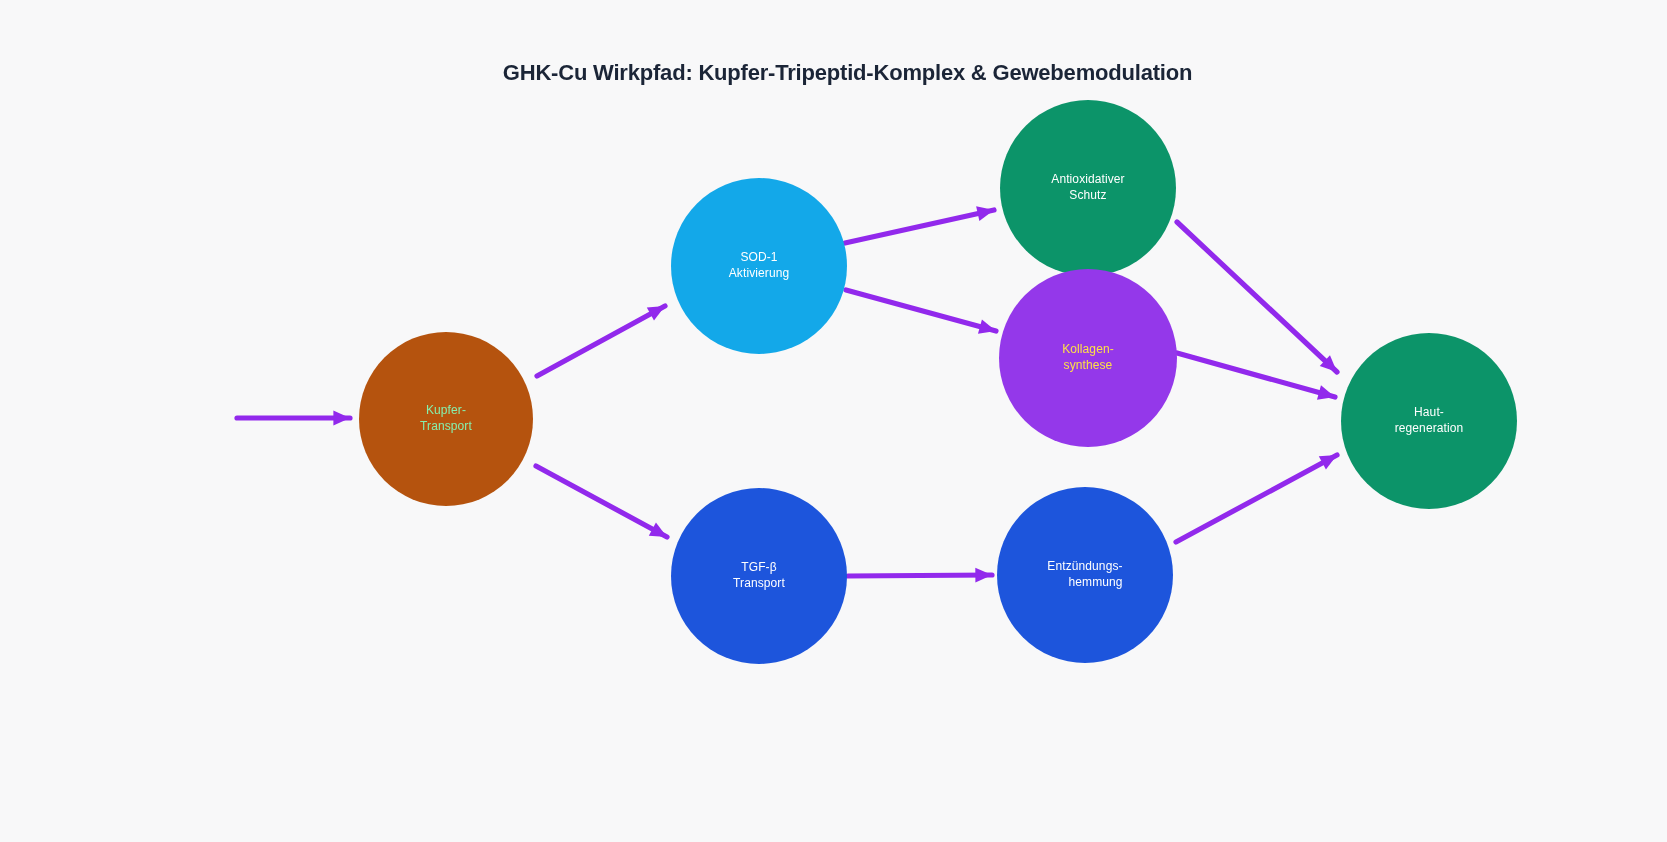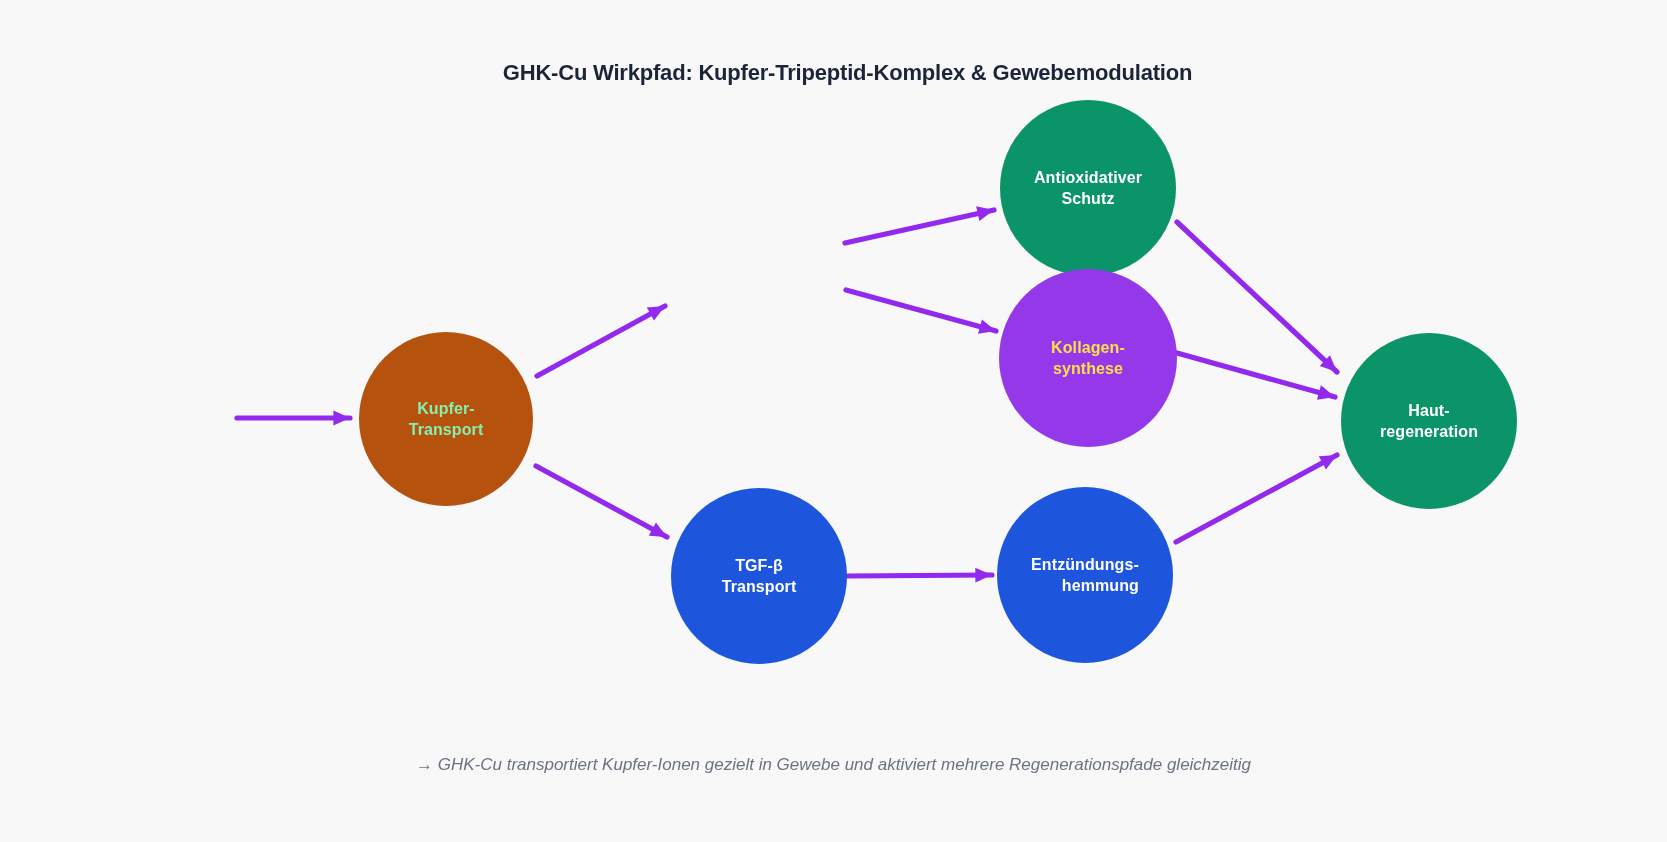--- a/index.html
+++ b/index.html
@@ -34,22 +34,22 @@
   }
   .node {
     position: absolute;
     border-radius: 50%;
     display: flex;
     align-items: center;
     justify-content: center;
     text-align: center;
   }
   .node-label {
-    font-weight: bold;
-    font-size: 16px;
+    font-weight: normal;
+    font-size: 12px;
     line-height: 1.32;
     white-space: pre-line;
     letter-spacing: 0.1px;
   }
   .caption {
     position: absolute;
     top: 755px;
     left: 0;
     width: 100%;
     margin: 0;
@@ -81,20 +81,24 @@
         <line x1="1177" y1="222" x2="1337" y2="372" stroke="#9229EC" stroke-width="5.2" stroke-linecap="round" marker-end="url(#arrowhead)"></line>
         <line x1="1177" y1="353" x2="1335" y2="397" stroke="#9229EC" stroke-width="5.2" stroke-linecap="round" marker-end="url(#arrowhead)"></line>
         <line x1="1176" y1="542" x2="1337" y2="455" stroke="#9229EC" stroke-width="5.2" stroke-linecap="round" marker-end="url(#arrowhead)"></line>
       </g>
   </svg>
 
   <div class="node" style="left: 359px; top: 332px; height: 174px; width: 174px; background: rgb(181, 83, 14);">
     <span class="node-label" style="color: #86efac;">Kupfer-
 Transport</span>
   </div>
+  <div class="node" style="left: 671px; top: 178px; height: 176px; width: 176px; background: rgb(19, 168, 233);">
+    <span class="node-label" style="color: rgb(255, 255, 255);">SOD-1
+Aktivierung</span>
+  </div>
   <div class="node" style="left: 671px; top: 488px; height: 176px; width: 176px; background: rgb(29, 85, 220);">
     <span class="node-label" style="color: rgb(255, 255, 255);">TGF-β
 Transport</span>
   </div>
   <div class="node" style="left: 1000px; top: 100px; height: 176px; width: 176px; background: rgb(12, 148, 105);">
     <span class="node-label" style="color: rgb(255, 255, 255);">Antioxidativer
 Schutz</span>
   </div>
   <div class="node" style="left: 999px; top: 269px; height: 178px; width: 178px; background: rgb(148, 56, 234);">
     <span class="node-label" style="color: #fde047;">Kollagen-
@@ -102,15 +106,14 @@
   </div>
   <div class="node" style="left: 997px; top: 487px; height: 176px; width: 176px; background: rgb(29, 85, 220); text-align: right;">
     <span class="node-label" style="color: rgb(255, 255, 255);">Entzündungs-
 hemmung</span>
   </div>
   <div class="node" style="left: 1341px; top: 333px; height: 176px; width: 176px; background: rgb(12, 148, 105); align-items: center;">
     <span class="node-label" style="color: rgb(255, 255, 255);">Haut-
 regeneration</span>
   </div>
 
-  <p class="caption" style="color: rgb(107, 114, 128);">→ GHK-Cu transportiert Kupfer-Ionen gezielt in Gewebe und aktiviert mehrere Regenerationspfade gleichzeitig</p>
 
 </div>
 
 </body></html>

